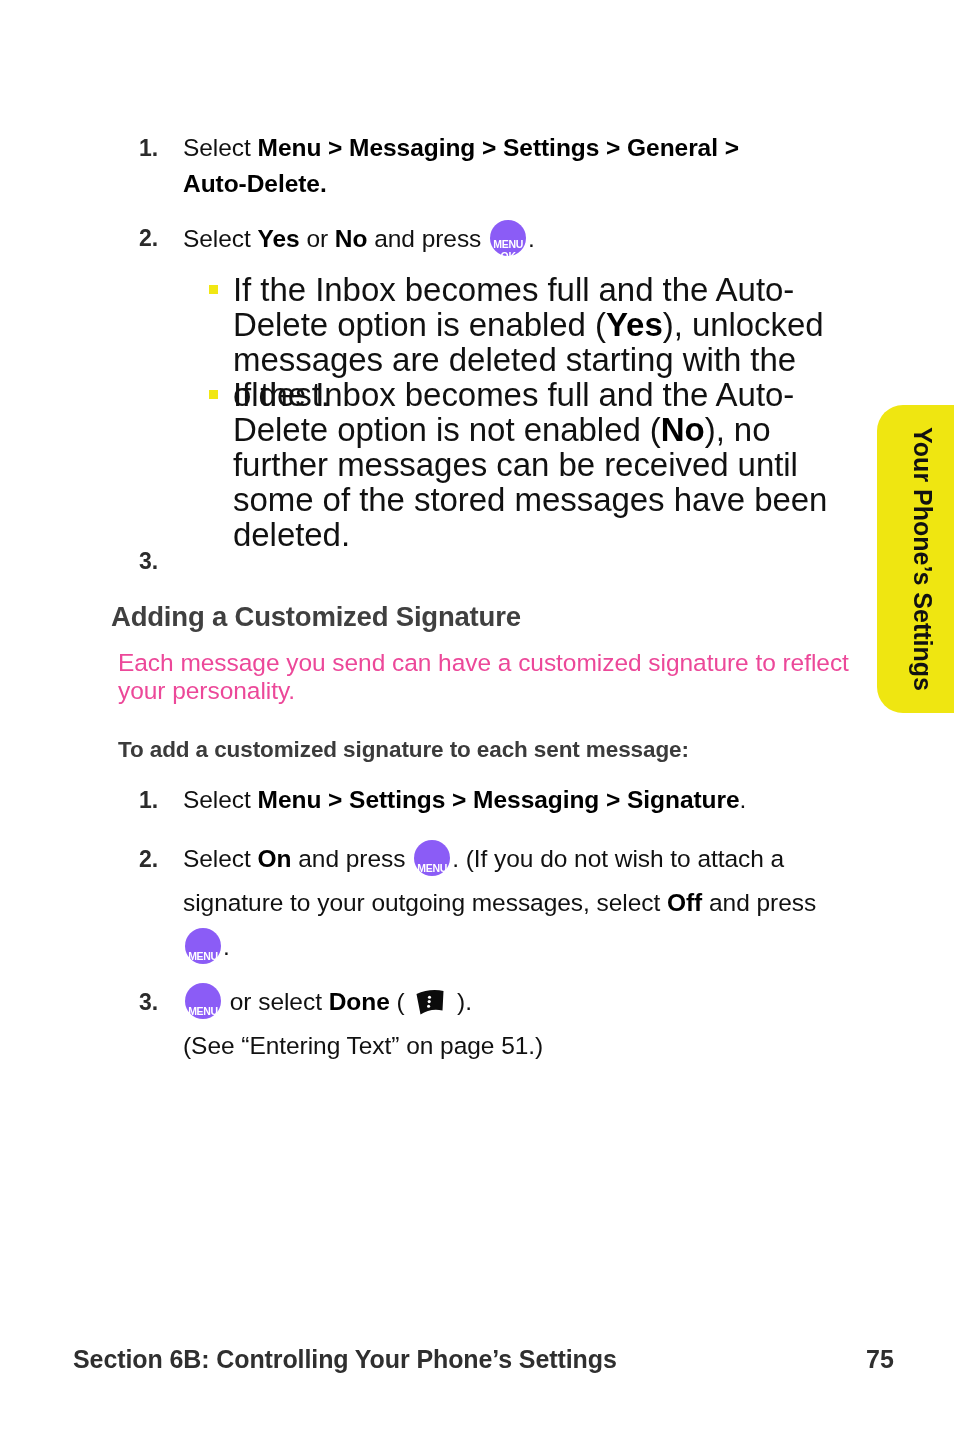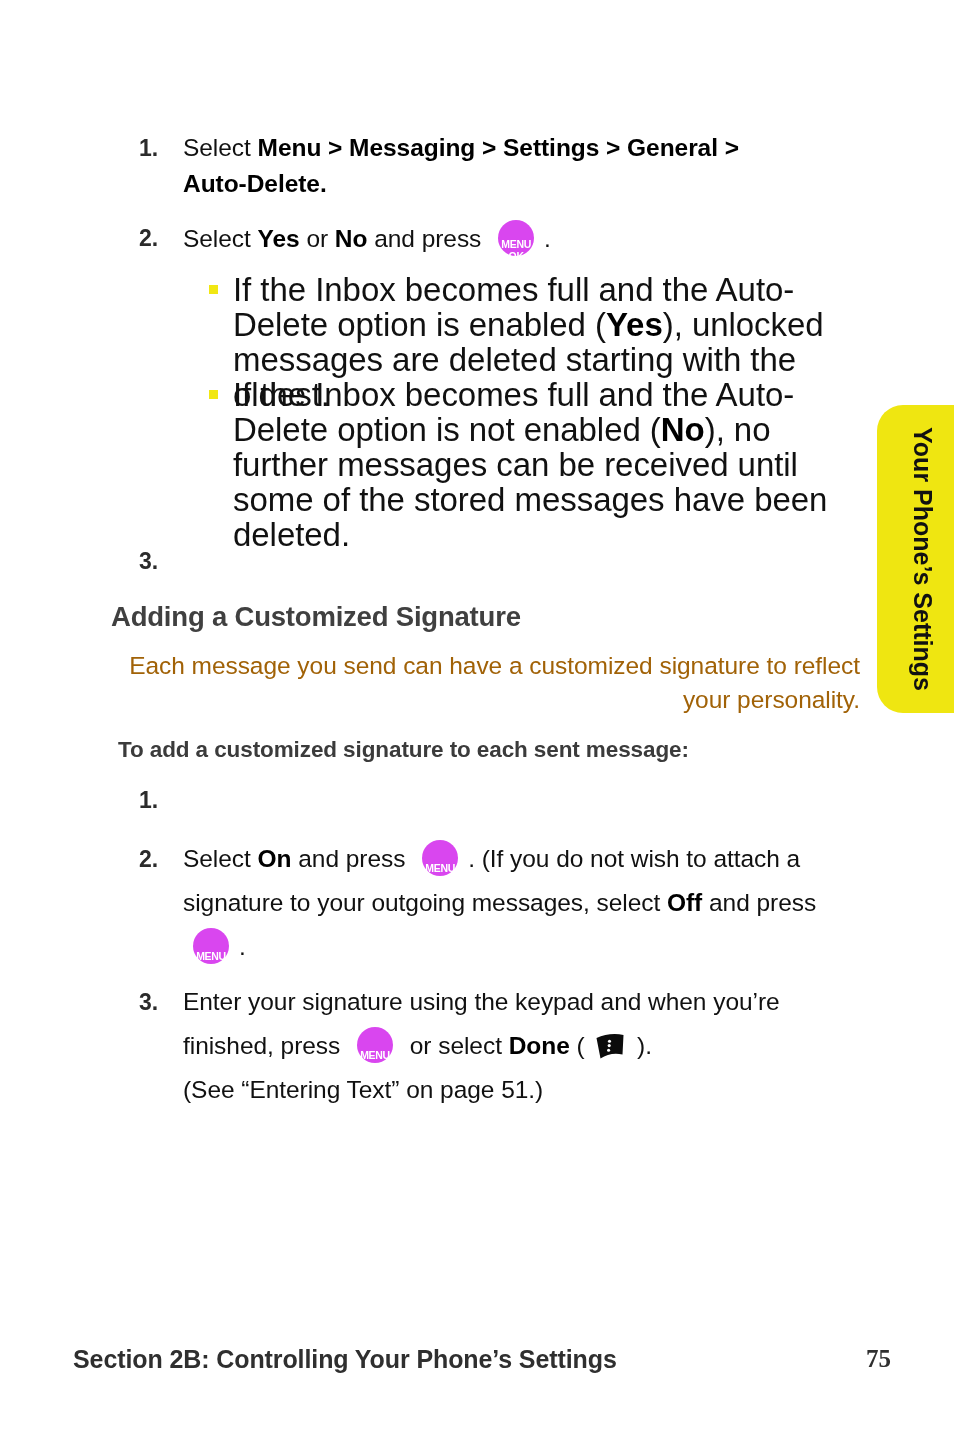--- a/index.html
+++ b/index.html
@@ -62,24 +62,23 @@
     font-size: 27.5px;
     color: #404040;
     letter-spacing: -0.2px;
     white-space: nowrap;
   }
 
   .para {
     position: absolute;
     font-family: "Liberation Sans Narrow", "Liberation Sans", sans-serif;
     font-size: 24.5px;
-    line-height: 34px;
-    color: #a16207;
+    line-height: 28px;
+    color: #ec4899;
     letter-spacing: -0.05px;
-    text-align: right;
   }
 
   .step {
     position: absolute;
     font-family: "Liberation Sans Narrow", "Liberation Sans", sans-serif;
     font-size: 24.5px;
     line-height: 36px;
     color: #111111;
     letter-spacing: -0.05px;
   }
@@ -110,23 +109,23 @@
     background: #F1E713;
   }
 
   
   .menuok {
     display: inline-block;
     vertical-align: -9px;
     width: 36px;
     height: 36px;
     border-radius: 50%;
-    background: #d946ef;
+    background: #8b5cf6;
     position: relative;
-    margin: 0 10px;
+    margin: 0 2px;
   }
   .menuok .l1, .menuok .l2 {
     position: absolute;
     left: 0; right: 0;
     text-align: center;
     color: #ffffff;
     font-family: "Liberation Sans Narrow", "Liberation Sans", sans-serif;
     font-weight: bold;
     letter-spacing: -0.3px;
   }
@@ -152,21 +151,21 @@
     font-weight: bold;
     font-size: 25px;
     color: #2f2f2f;
     letter-spacing: -0.1px;
     white-space: nowrap;
   }
   .footer-right {
     position: absolute;
     left: 866px;
     top: 1345px;
-    font-family: Liberation Serif, serif;
+    font-family: Liberation Sans, sans-serif;
     font-weight: bold;
     font-size: 25px;
     color: #2f2f2f;
     white-space: nowrap;
   }
 </style>
 </head>
 <body>
 
 <div id="page">
@@ -201,33 +200,34 @@
   </div>
 
   <div class="section-head" style="left:111px; top:601px;">Adding a Customized Signature</div>
 
   <div class="para" style="left:118px; top:649px; width:742px;">Each message you send can have a customized signature to reflect your personality.</div>
 
   <div class="subhead" style="left:118px; top:737px;">To add a customized signature to each sent message:</div>
 
   <div class="step" style="left:183px; top:782px; width:620px;">
     <span class="num">1.</span>
+    <span class="body"><span>Select <b>Menu &gt; Settings &gt; Messaging &gt; Signature</b>.</span></span>
   </div>
 
   <div class="step" style="left:183px; top:837px; width:678px; line-height:44px;">
     <span class="num">2.</span>
     <span class="body"><span>Select <b>On</b> and press </span><span class="menuok"><span class="l1">MENU</span><span class="l2">OK</span></span><span>. (If you do not wish to attach a signature to your outgoing messages, select <b>Off</b> and press </span><span class="menuok"><span class="l1">MENU</span><span class="l2">OK</span></span><span>.</span></span>
   </div>
 
   <div class="step" style="left:183px; top:980px; width:678px; line-height:44px;">
     <span class="num">3.</span>
-    <span class="body"><span>Enter your signature using the keypad and when you’re finished, press </span><span class="menuok"><span class="l1">MENU</span><span class="l2">OK</span></span><span> or select <b>Done</b> ( </span><span class="softkey"><svg width="34" height="30" viewBox="0 0 34 30">
+    <span class="body"><span class="menuok"><span class="l1">MENU</span><span class="l2">OK</span></span><span> or select <b>Done</b> ( </span><span class="softkey"><svg width="34" height="30" viewBox="0 0 34 30">
             <path d="M7.5 26.5 L3.5 6.0 C12 2.0 22 1.0 30.5 3.0 L29.5 22.5 C21 20.5 14 22.5 7.5 26.5 Z" fill="#0b0b0b"></path>
             <circle cx="16.5" cy="9.2" r="1.55" fill="#ffffff"></circle>
             <circle cx="16.2" cy="13.6" r="1.55" fill="#ffffff"></circle>
             <circle cx="15.6" cy="18.2" r="1.55" fill="#ffffff"></circle>
           </svg></span><span> ).<br>(See “Entering Text” on page 51.)</span></span>
   </div>
 
-  <div class="footer-left">Section 2B: Controlling Your Phone’s Settings</div>
+  <div class="footer-left">Section 6B: Controlling Your Phone’s Settings</div>
   <div class="footer-right">75</div>
 
 </div>
 
 </body></html>

